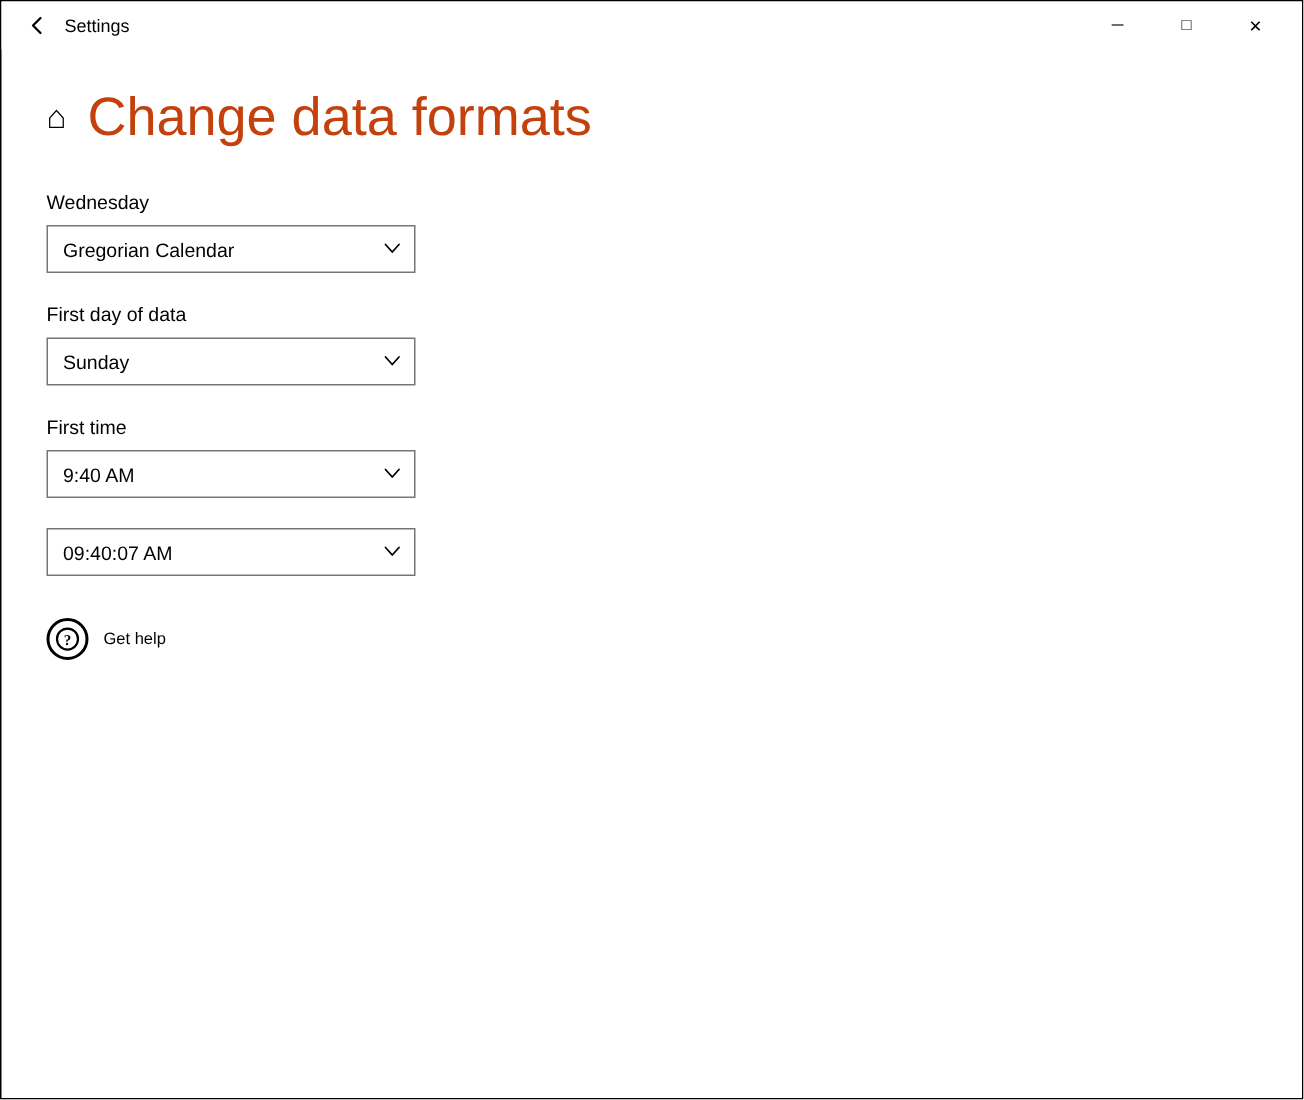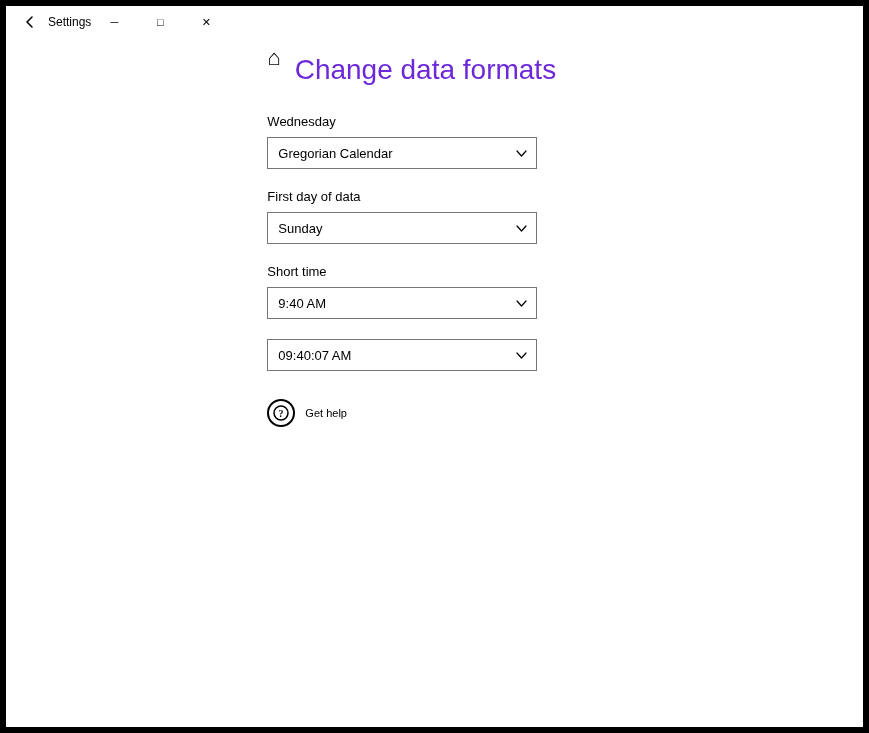--- a/index.html
+++ b/index.html
@@ -13,23 +13,23 @@
       background: #f2f2f2;
       width: 869px;
       height: 733px;
       overflow: hidden;
     }
 
     .window {
       width: 869px;
       height: 733px;
       background: #ffffff;
-      border: 6px solid #000000;
-      display: flex;
-      flex-direction: row;
+      border: 1px solid #000000;
+      display: flex;
+      flex-direction: column;
     }
 
     .titlebar {
       display: flex;
       align-items: center;
       height: 32px;
       padding: 0 8px 0 12px;
       background: #ffffff;
       flex-shrink: 0;
       border-bottom: none;
@@ -87,40 +87,39 @@
     }
 
     .home-icon {
       font-size: 22px;
       margin-right: 14px;
       color: #000;
       line-height: 1;
     }
 
     .page-title {
-      font-size: 28px;
+      font-size: 36px;
       font-weight: 300;
-      color: #6d28d9;
-      margin-top: 24px;
+      color: #c2410c;
     }
 
     .field-group {
       margin-bottom: 20px;
     }
 
     .field-label {
       font-size: 13px;
       color: #000000;
       margin-bottom: 8px;
       display: block;
     }
 
     .select-wrapper {
       position: relative;
-      width: 270px;
+      width: 246px;
     }
 
     .select-control {
       width: 100%;
       height: 32px;
       border: 1px solid #767676;
       background: #ffffff;
       padding: 0 36px 0 10px;
       font-size: 13px;
       font-family: 'Segoe UI', sans-serif;
@@ -227,21 +226,21 @@
           </svg>
         </span>
       </div>
     </div>
 
 
     <div class="field-group">
     </div>
 
     <div class="field-group">
-      <span class="field-label">Short time</span>
+      <span class="field-label">First time</span>
       <div class="select-wrapper">
         <select class="select-control">
           <option>9:40 AM</option>
           <option>09:40 AM</option>
           <option>9:40</option>
         </select>
         <span class="select-chevron">
           <svg width="11" height="7" viewBox="0 0 11 7" fill="none" xmlns="http://www.w3.org/2000/svg">
             <path d="M1 1L5.5 6L10 1" stroke="#000" stroke-width="1.2" stroke-linecap="round" stroke-linejoin="round"></path>
           </svg>

